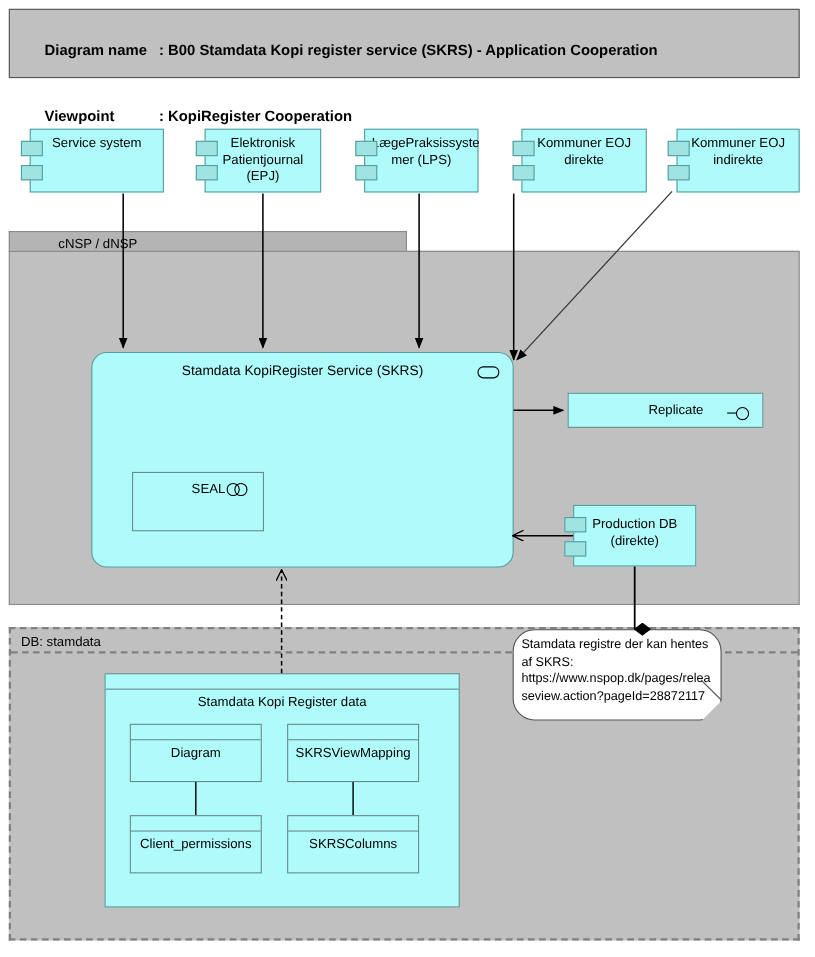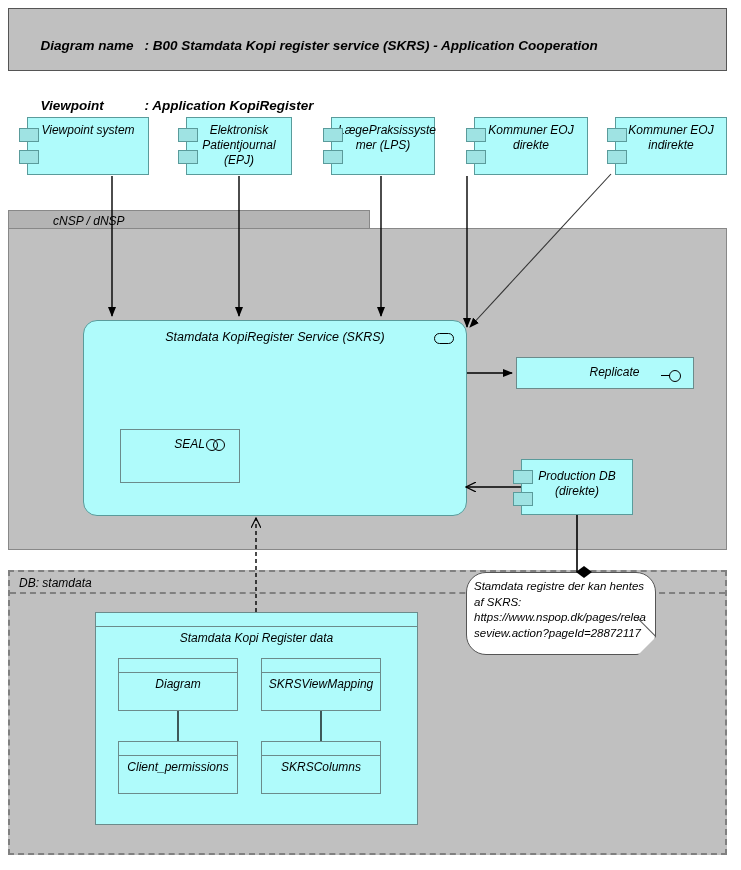--- a/index.html
+++ b/index.html
@@ -11,21 +11,20 @@
   body {
     font-family: "Liberation Sans", sans-serif;
     -webkit-font-smoothing: antialiased;
   }
   #canvas {
     position: relative;
     width: 741px;
     height: 870px;
     background: #ffffff;
     overflow: hidden;
-    font-style: italic;
   }
   
   .title-box {
     position: absolute;
     left: 8px;
     top: 8px;
     width: 719px;
     height: 63px;
     background: #c0c0c0;
     border: 1px solid #555555;
@@ -242,35 +241,35 @@
 </head>
 <body>
 
 <div id="canvas">
 
   <div class="title-box">
     <div class="title-line">
       <span class="lbl">Diagram name</span><span>: B00 Stamdata Kopi register service (SKRS) - Application Cooperation</span>
     </div>
     <div class="title-line">
-      <span class="lbl">Viewpoint</span><span>: Application KopiRegister</span>
+      <span class="lbl">Viewpoint</span><span>: KopiRegister Cooperation</span>
     </div>
   </div>
 
   <div class="group-tab" style="left:8px; top:210px; width:362px; height:19px;padding-left:44px;">cNSP / dNSP</div>
   <div class="group solid" style="left:8px; top:228px; width:719px; height:322px;"></div>
 
   <div class="group dashed" style="left:8px; top:570px; width:719px; height:285px;"></div>
   <div class="group-tab dashedtab" style="left:10px; top:573px; width:200px; height:19px;">DB: stamdata</div>
   <div style="position:absolute; left:10px; top:592px; width:715px; height:0; border-top:2px dashed #808080;"></div>
 
   <div class="component" style="left:27px; top:117px; width:122px; height:58px;">
     <span class="tab t1"></span>
     <span class="tab t2"></span>
-    <span class="label">Viewpoint system</span>
+    <span class="label">Service system</span>
   </div>
 
   <div class="component" style="left:186px; top:117px; width:106px; height:58px;">
     <span class="tab t1"></span>
     <span class="tab t2"></span>
     <span class="label">Elektronisk Patientjournal (EPJ)</span>
   </div>
 
   <div class="component" style="left:331px; top:117px; width:104px; height:58px;">
     <span class="tab t1"></span>

